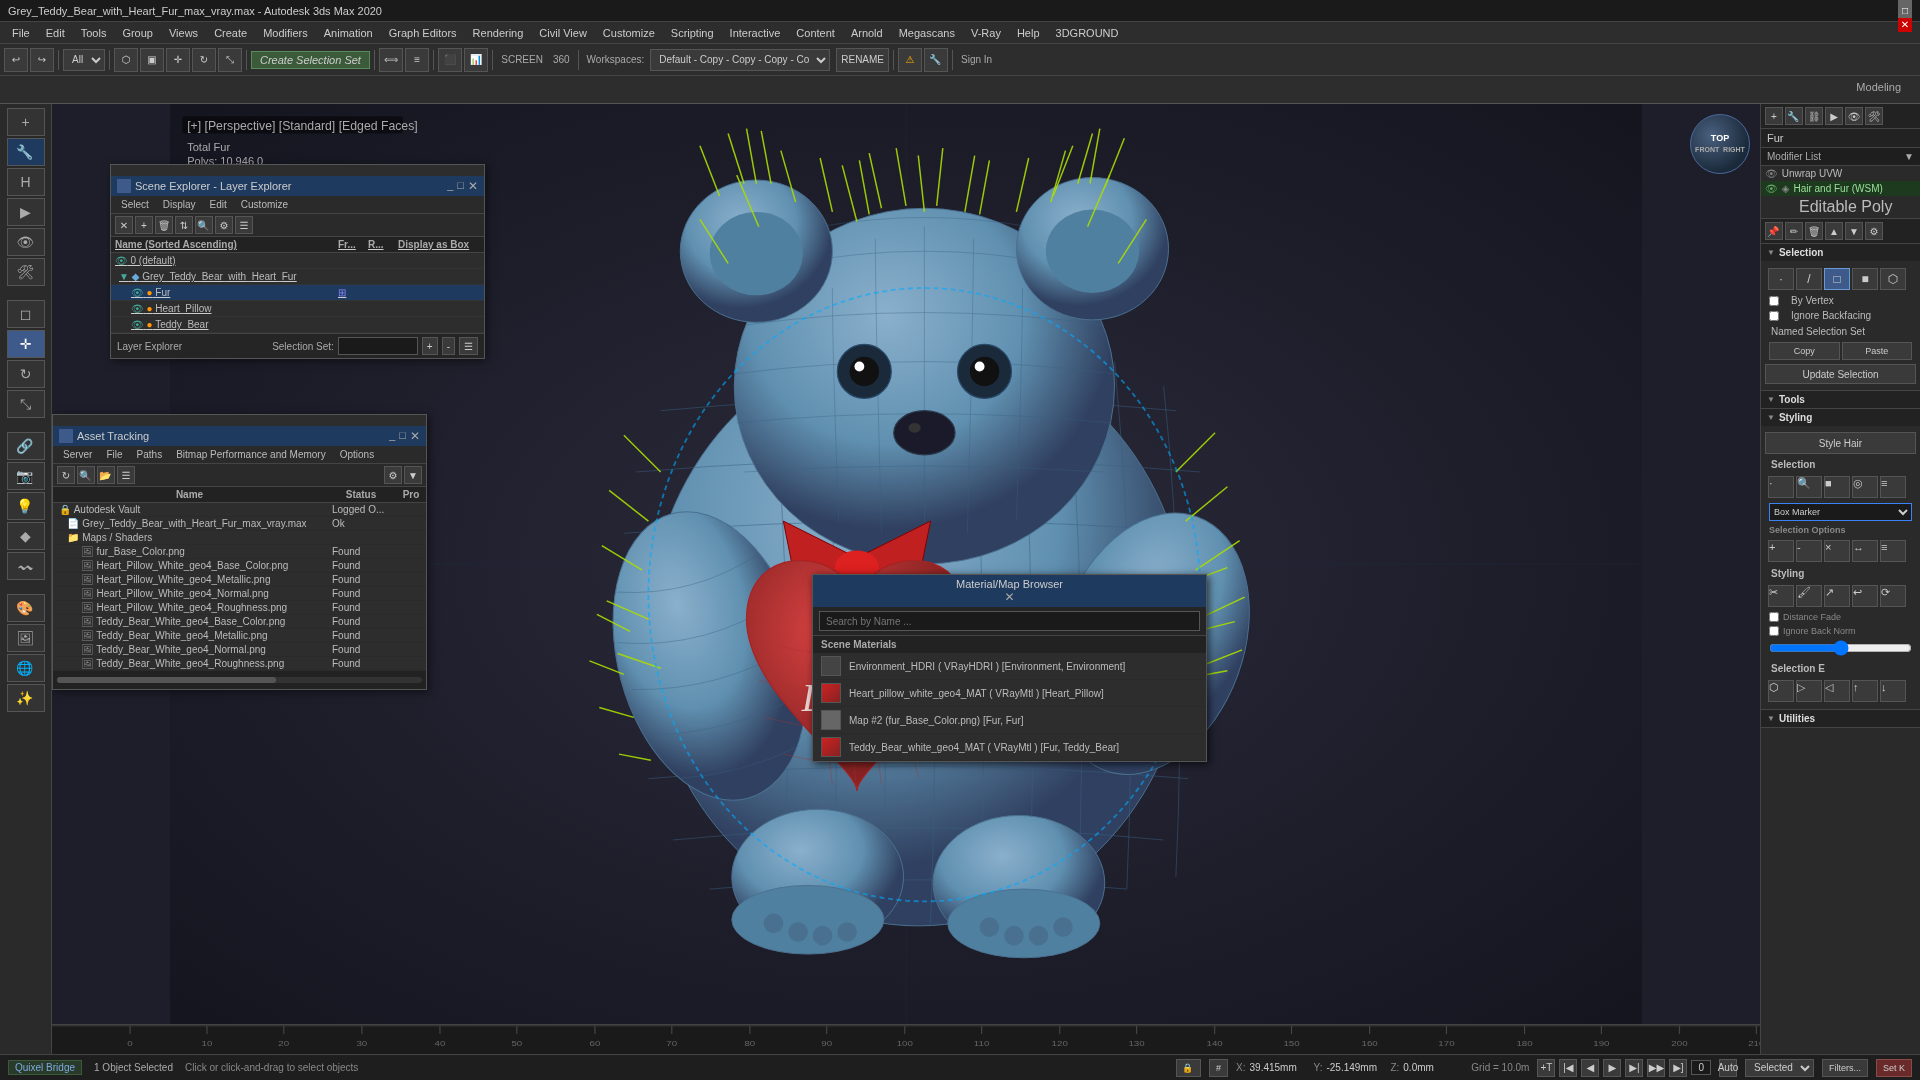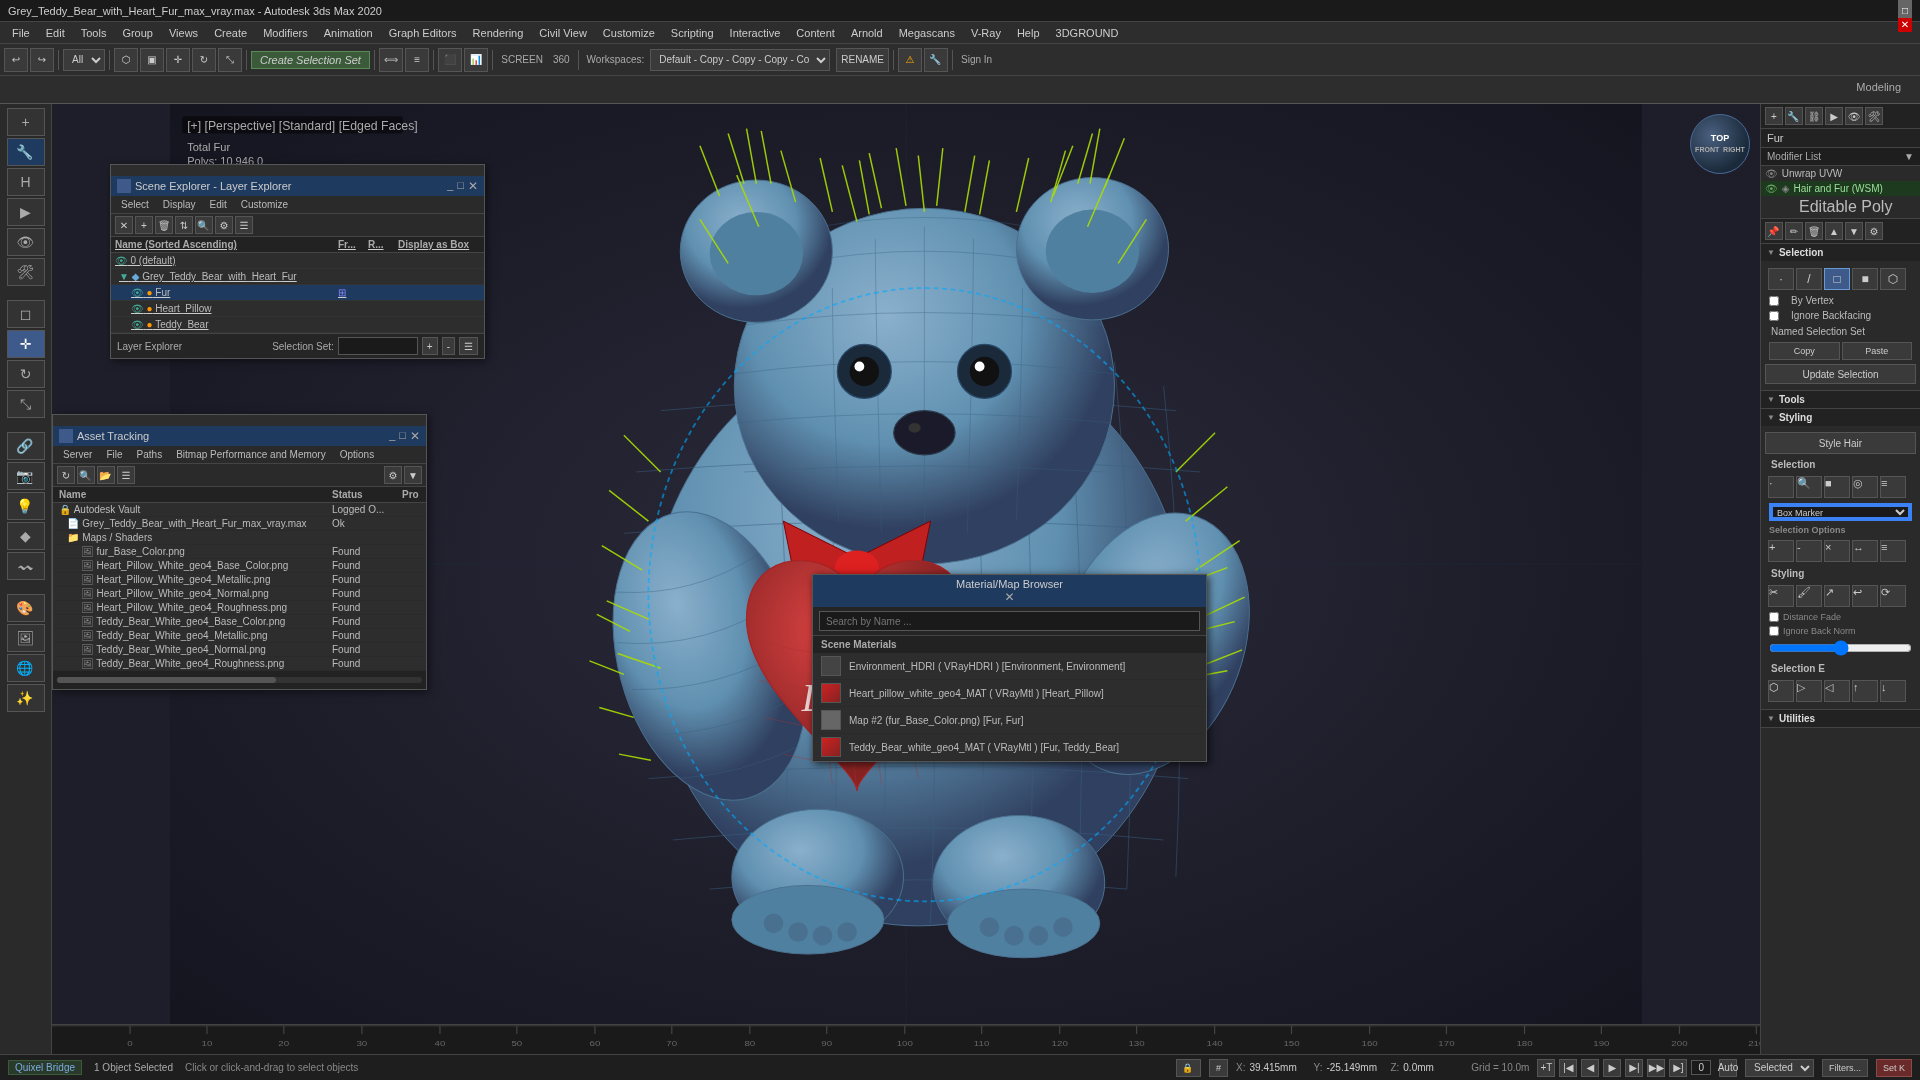--- a/index.html
+++ b/index.html
@@ -59,21 +59,21 @@
     .layer-table td { padding: 2px 4px; font-size: 10px; color: #bbb; border-bottom: 1px solid #333; }
     .layer-row.selected td { background: #1e3a5f; }
     .eye-icon { color: #4a9; font-size: 10px; }
 
     
     .panel-footer { background: #252525; padding: 3px 6px; display: flex; align-items: center; justify-content: space-between; border-top: 1px solid #444; }
     .footer-label { font-size: 10px; color: #aaa; }
     .footer-input { height: 18px; background: #1a1a1a; border: 1px solid #555; color: #ccc; font-size: 10px; padding: 0 4px; width: 80px; }
     .footer-btn { height: 18px; background: #3a3a3a; border: 1px solid #555; color: #ccc; font-size: 10px; cursor: pointer; padding: 0 4px; }
     .asset-table { width: 100%; border-collapse: collapse; }
-    .asset-table th { background: #222; padding: 2px 6px; font-size: 10px; color: #aaa; border-bottom: 1px solid #444; text-align: left; margin-top: 21px; }
+    .asset-table th { background: #222; padding: 2px 6px; font-size: 10px; color: #aaa; border-bottom: 1px solid #444; text-align: center; margin-top: 21px; }
     .asset-table td { padding: 1px 6px; font-size: 10px; color: #bbb; border-bottom: 1px solid #2a2a2a; }
     .status-ok { color: #4a9; }
     .status-found { color: #6a6; }
     .status-logged { color: #88a; }
 
     
     #material-browser { position: absolute; top: 470px; left: 760px; width: 395px; background: #2d2d2d; border: 1px solid #555; box-shadow: 2px 2px 8px rgba(0,0,0,0.7); z-index: 100; }
     .mat-title { background: #1e3a5f; padding: 3px 8px; font-size: 11px; color: #ccc; display: flex; align-items: center; justify-content: space-between; flex-direction: column; }
     .mat-search { padding: 4px 6px; background: #252525; border-bottom: 1px solid #444; }
     .mat-search input { width: 100%; height: 20px; background: #1a1a1a; border: 1px solid #555; color: #ccc; font-size: 10px; padding: 0 6px; }
@@ -812,21 +812,21 @@
         <div class="styling-sel-btns">
           <div class="stsel-btn">·</div>
           <div class="stsel-btn">🔍</div>
           <div class="stsel-btn">■</div>
           <div class="stsel-btn">◎</div>
           <div class="stsel-btn">≡</div>
         </div>
 
         
         <div style="padding:2px 4px;">
-          <select style="width:100%; height:18px; background:#1a1a1a; border:4px solid #3b82f6; color:#ccc; font-size:9px;">
+          <select style="width:100%; height:18px; background:#1a1a1a; border:1px solid #3b82f6; color:#ccc; font-size:9px;">
             <option>Box Marker</option>
           </select>
         </div>
 
         
         <div style="padding:2px 4px; font-size:9px; color:#888; font-weight:bold;">Selection Options</div>
         <div class="styling-sel-btns">
           <div class="stsel-btn">+</div>
           <div class="stsel-btn">-</div>
           <div class="stsel-btn">×</div>

